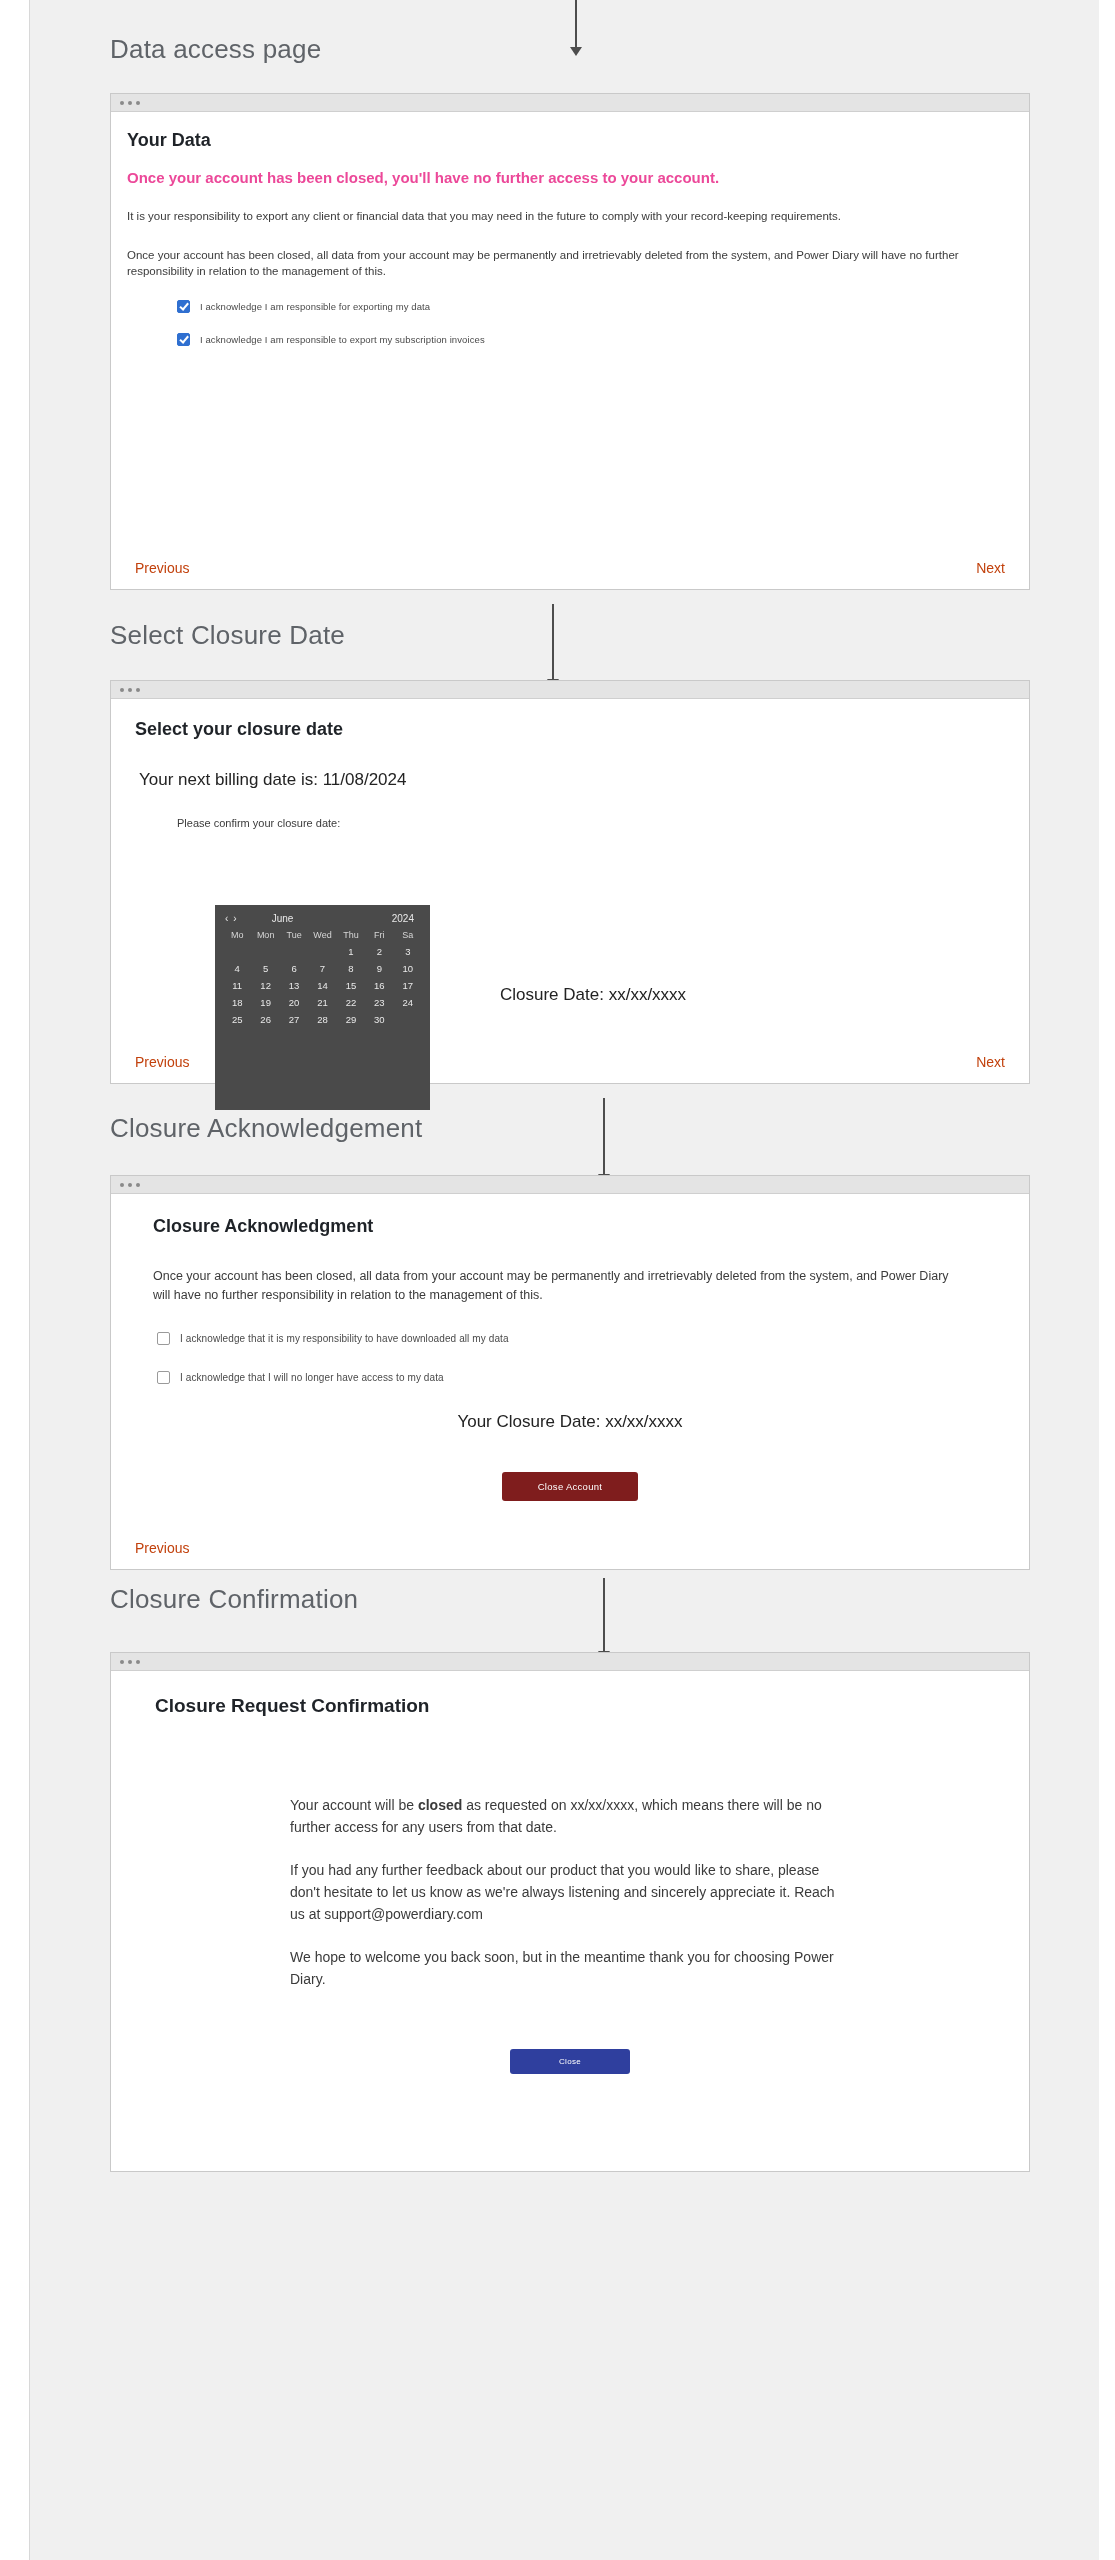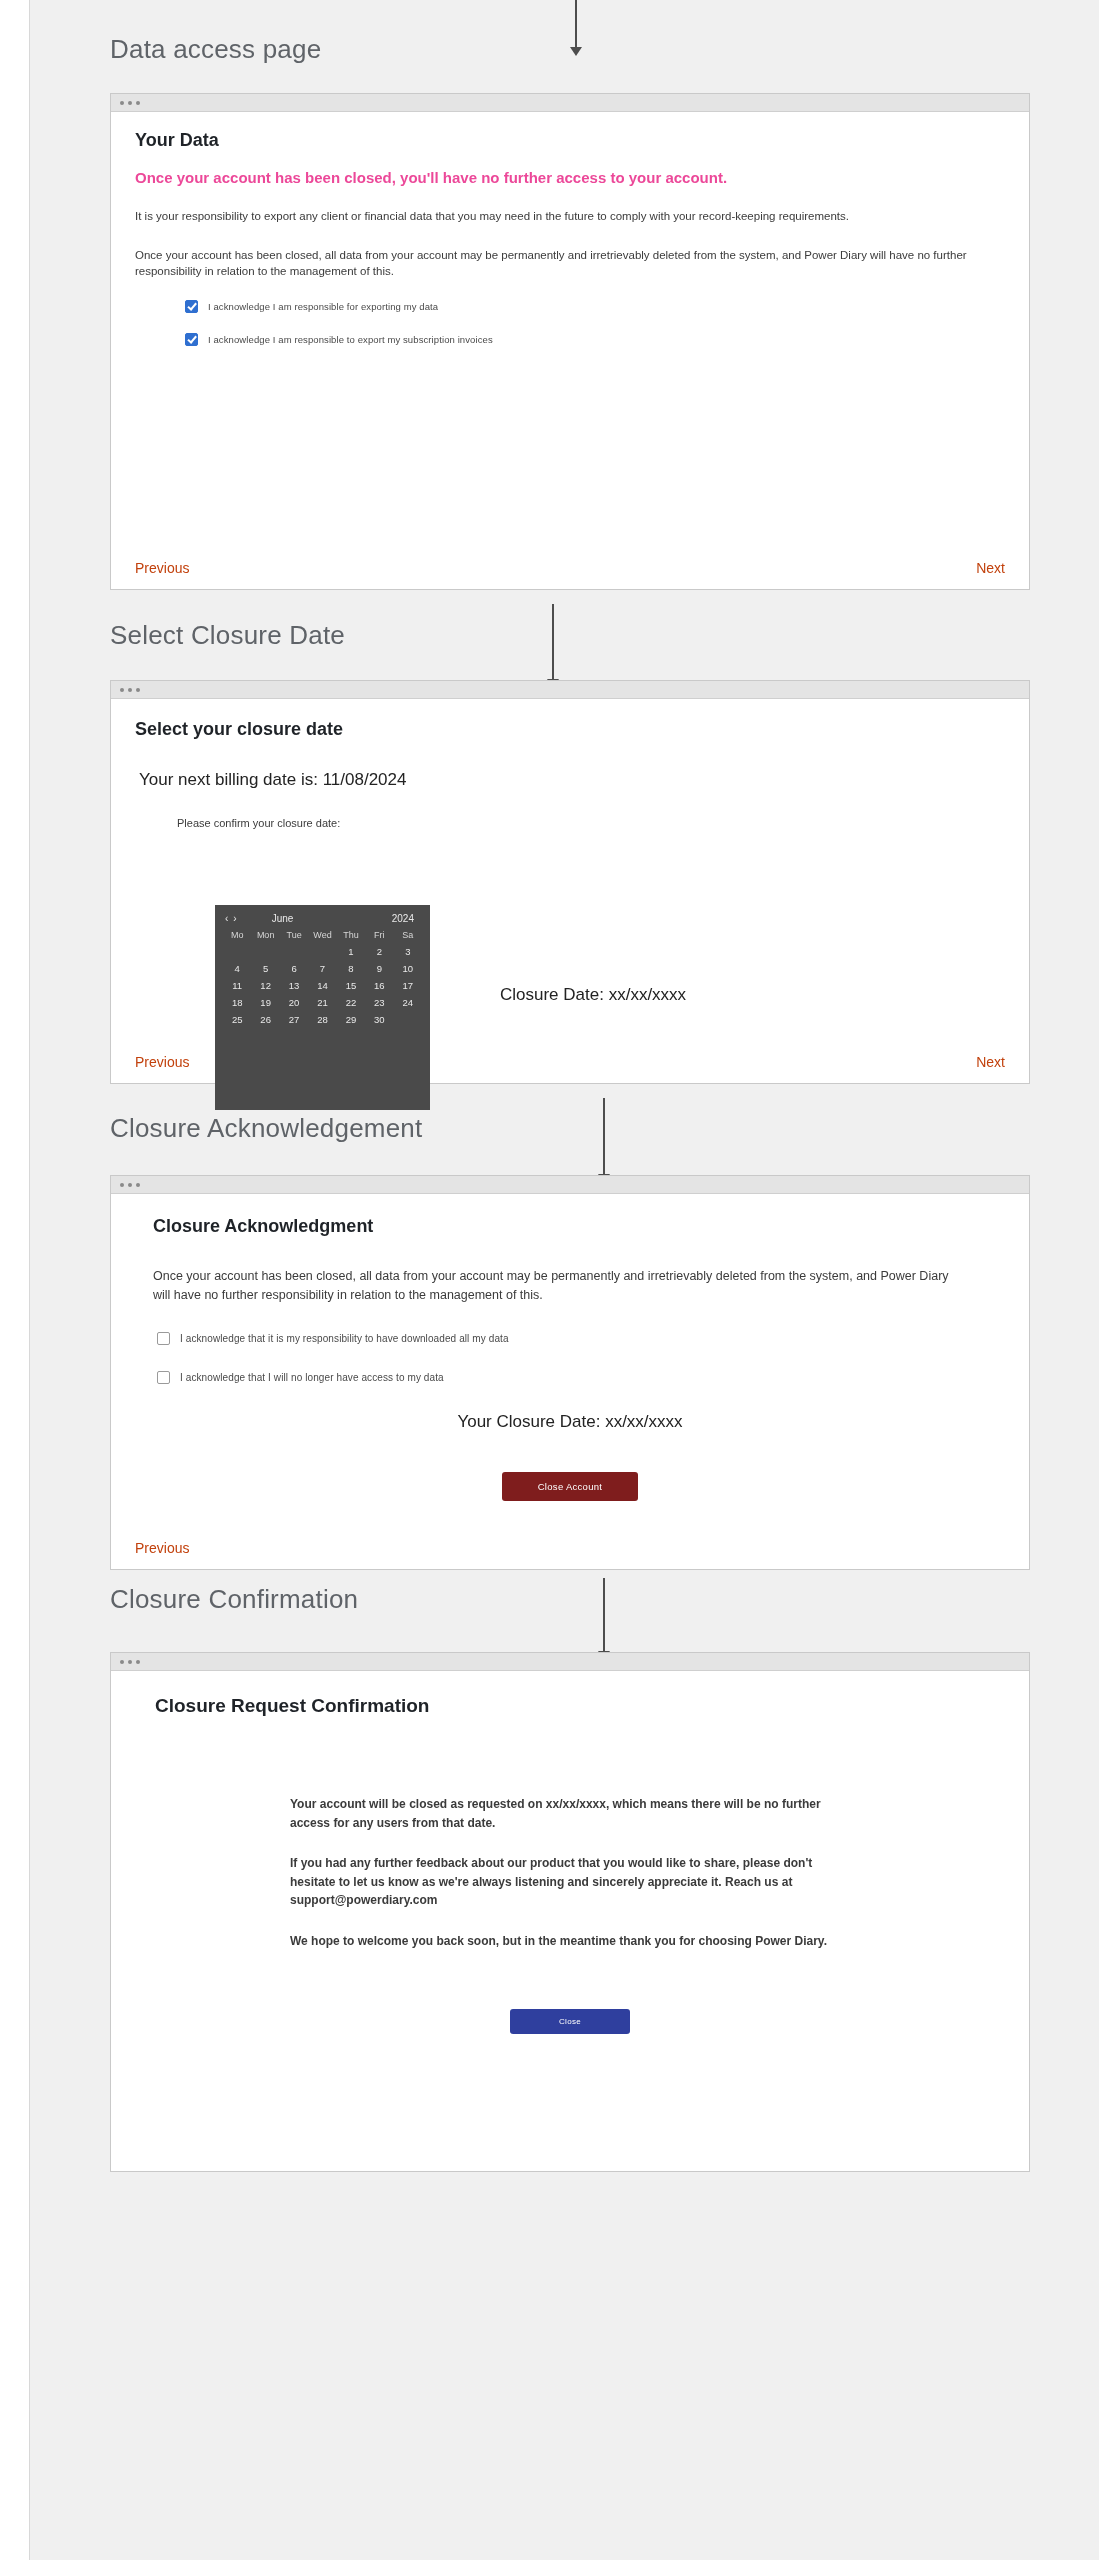--- a/index.html
+++ b/index.html
@@ -58,21 +58,21 @@
     display:flex; align-items:center; padding-left:9px; gap:4px;
   }
   .dot { width:4px; height:4px; border-radius:50%; background:#8a8a8a; }
   .card-body { position:relative; padding:0; }
 
   h3.panel-title {
     margin:0; font-size:18px; font-weight:bold; color:#1f2328;
   }
 
   
-  .p1 { padding:18px 24px 0 24px; }
+  .p1 { padding:18px 24px 0 16px; }
   .p1 .lede {
     margin:18px 0 0 0; font-size:15px; font-weight:bold; color:#ec4899;
   }
   .p1 .para {
     margin:22px 0 0 0; font-size:11.5px; line-height:1.45; color:#3b3b3b;
     max-width:880px;
   }
   .chk-row { display:flex; align-items:center; gap:10px; margin-top:20px; margin-left:50px; }
   .chkbox {
     width:13px; height:13px; border-radius:2px; flex:0 0 auto;
@@ -135,21 +135,21 @@
     padding:9px 0; width:136px; border-radius:3px; cursor:pointer;
     font-family:"Liberation Sans", sans-serif;
   }
 
   
   .p4 { padding:24px 26px 0 26px; }
   .p4 .block {
     margin:0 auto; width:560px;
   }
   .p4 .para {
-    margin:22px 0 0 0; font-size:12px; line-height:1.55; color:#3b3b3b;font-weight:bold;
+    margin:22px 0 0 0; font-size:14px; line-height:1.55; color:#3b3b3b;
   }
   .p4 .para:first-child { margin-top:0; }
   .btn-close {
     display:block; margin:58px auto 0 auto;
     background:#2f3f9e; color:#fff; border:none;
     font-size:8px; letter-spacing:0.3px;
     padding:8px 0; width:120px; border-radius:3px; cursor:pointer;
     font-family:"Liberation Sans", sans-serif;
   }
 </style>

